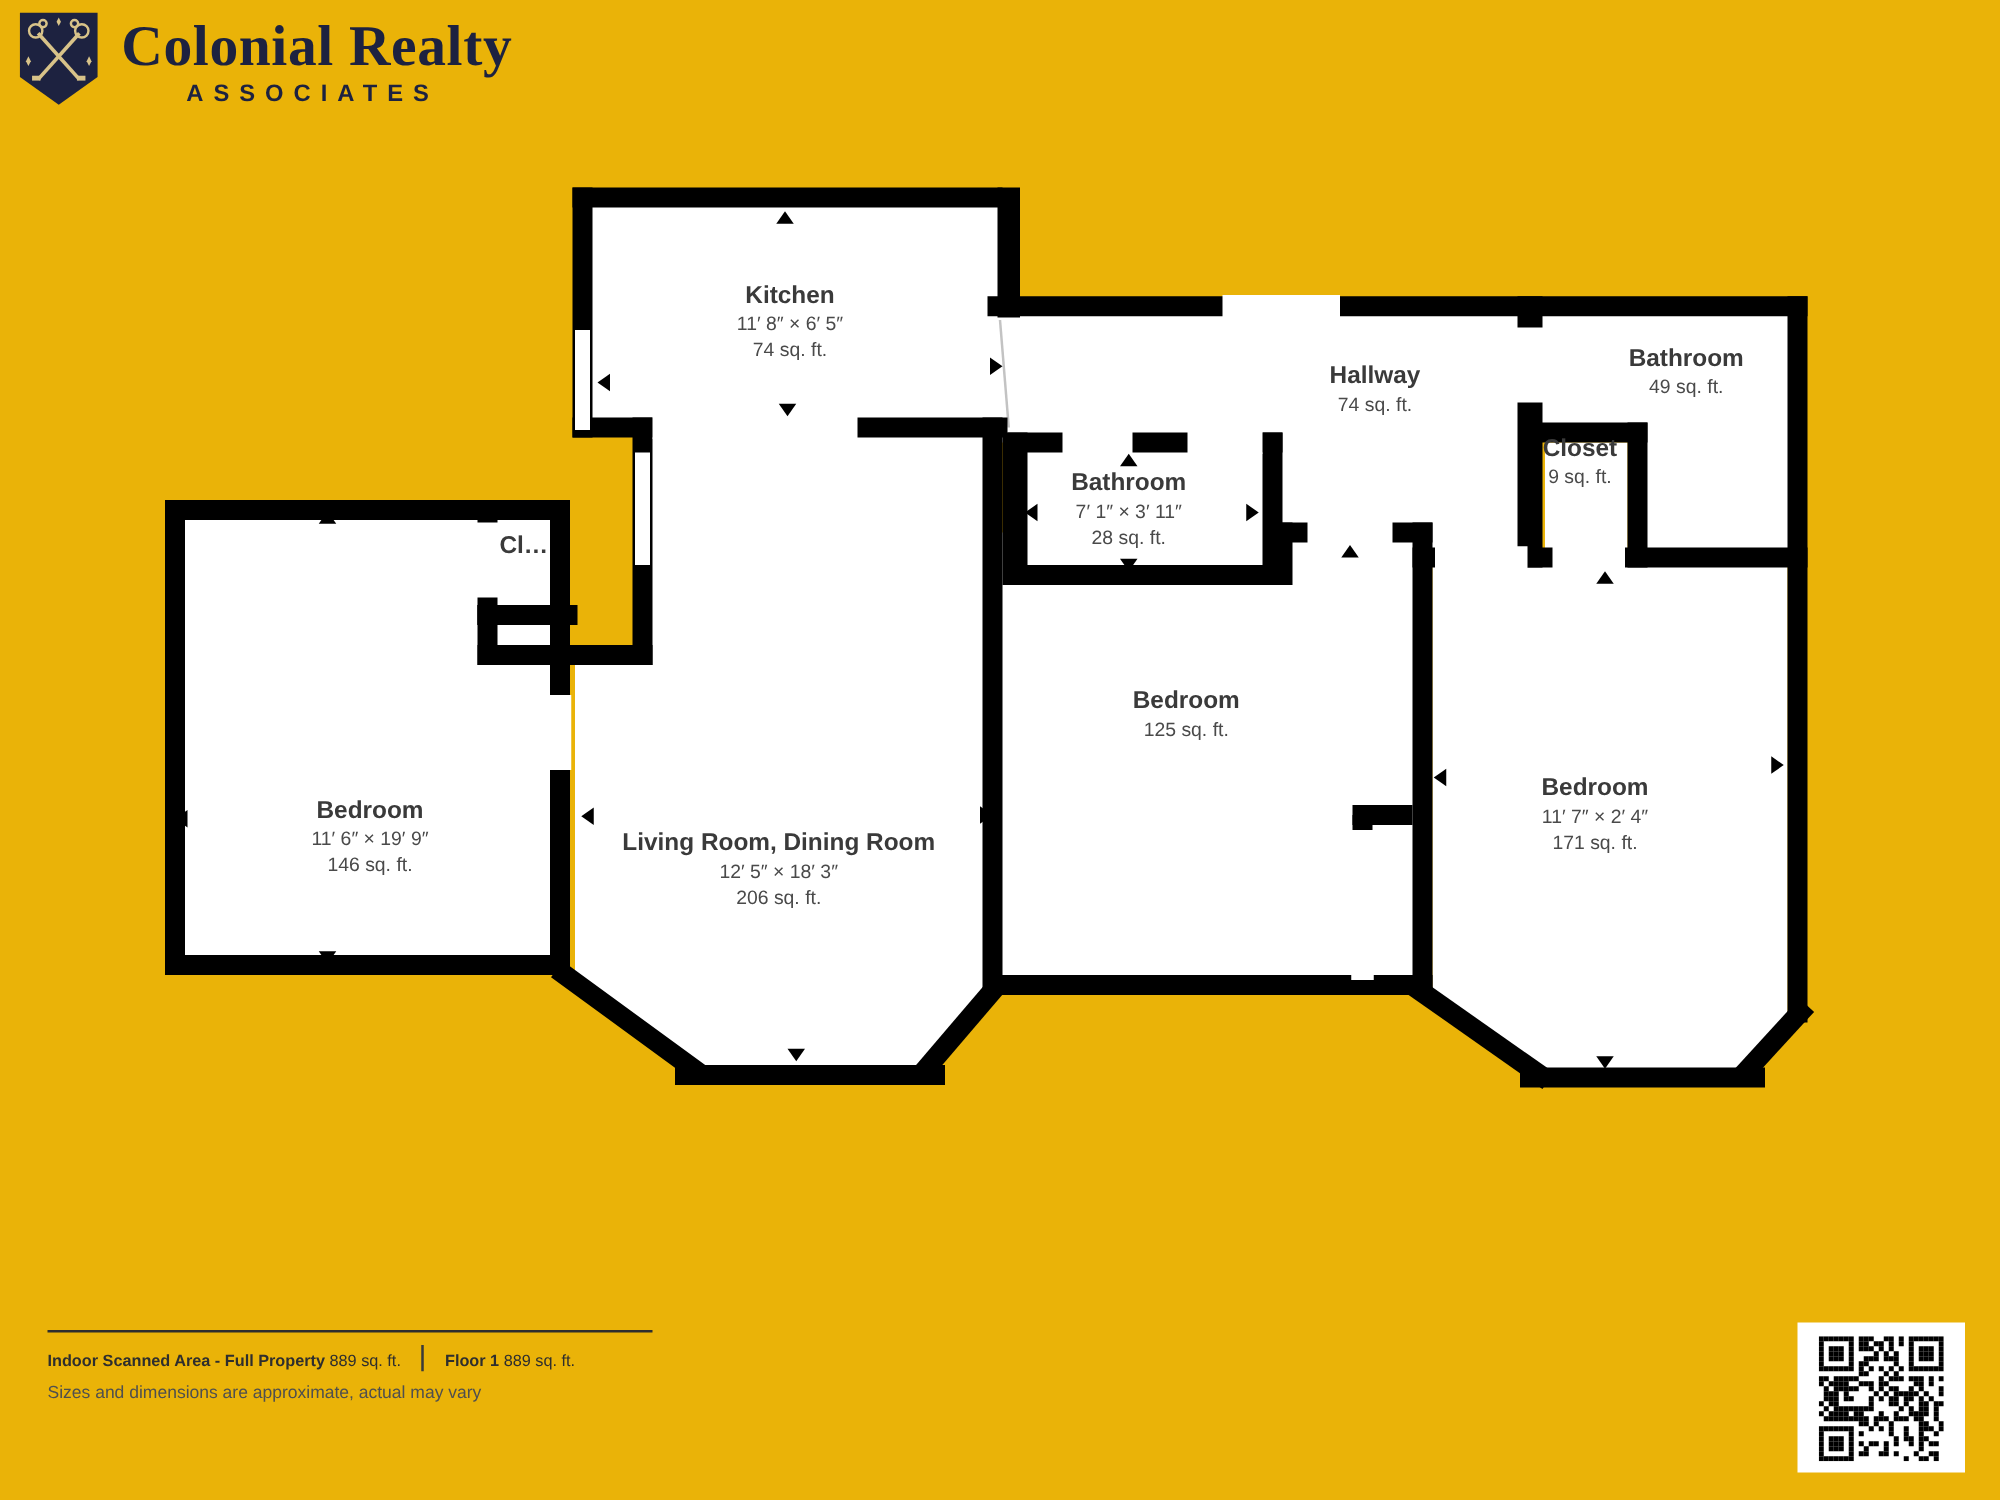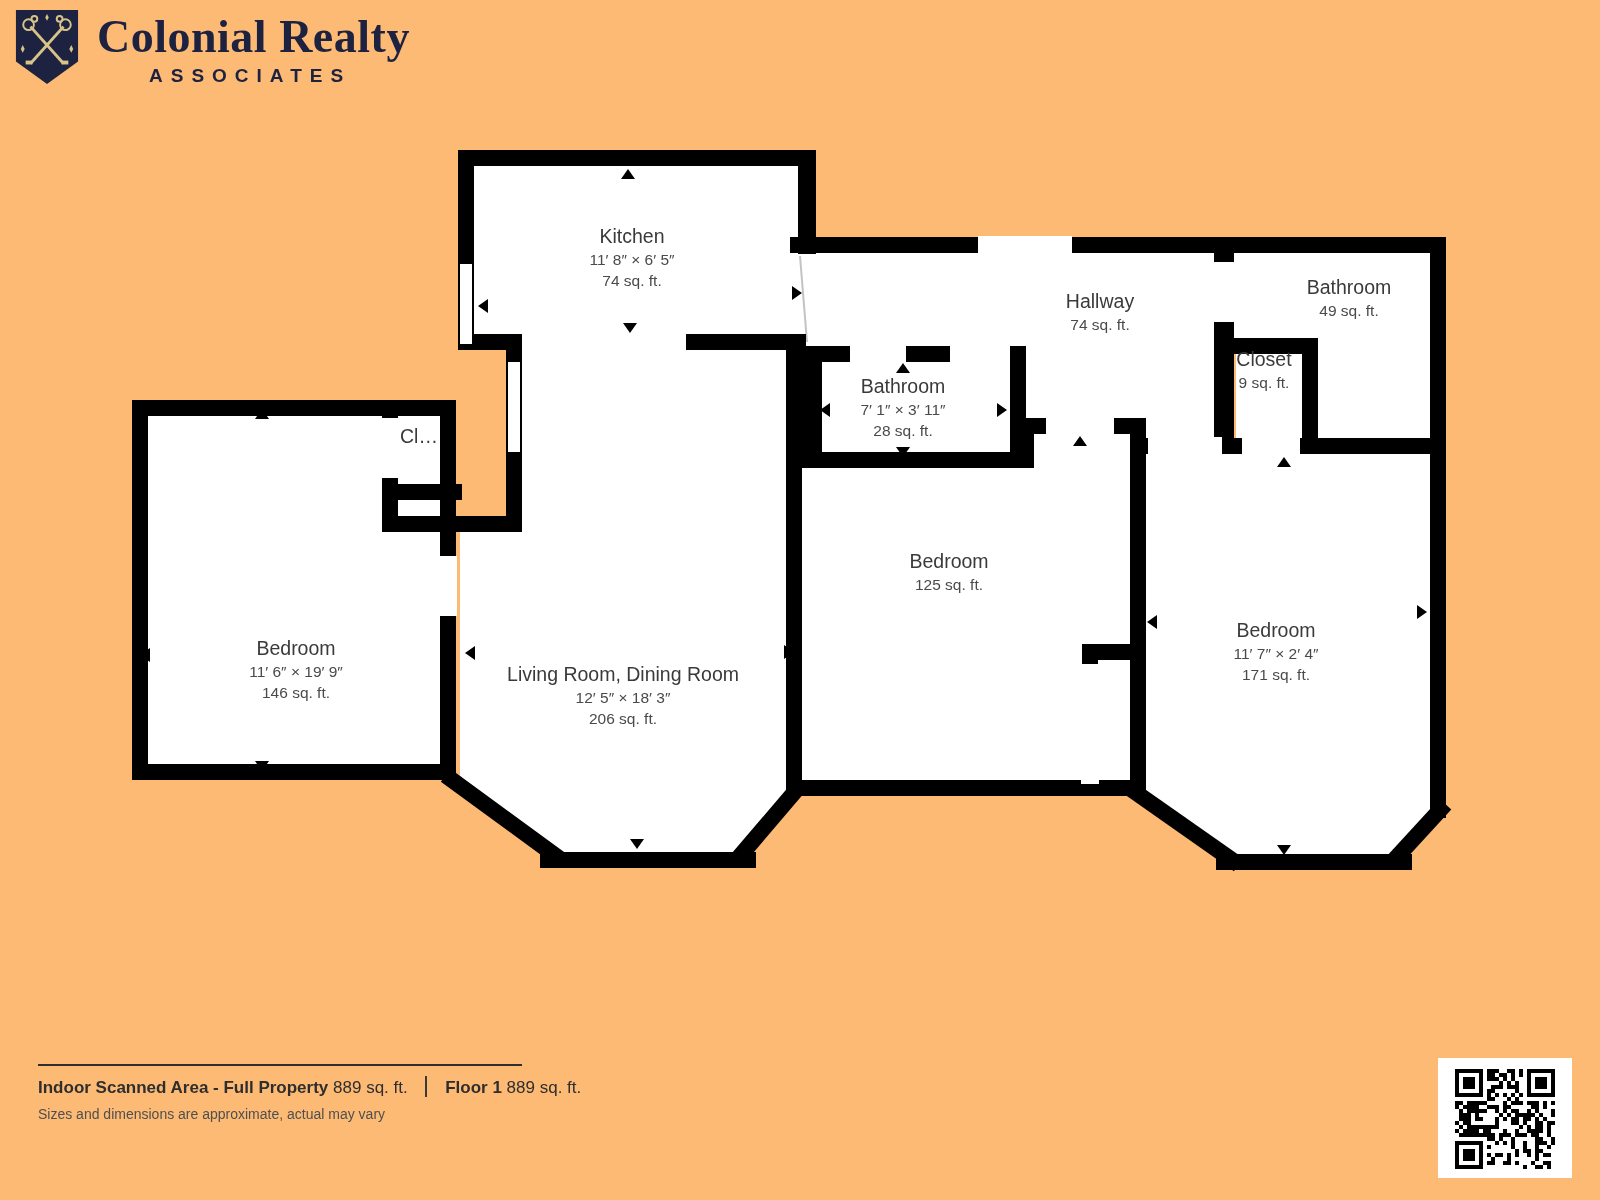--- a/index.html
+++ b/index.html
@@ -1,35 +1,35 @@
 <!DOCTYPE html>
 <html><head>
 <meta charset="utf-8">
 <style>
   html,body{margin:0;padding:0;background:#f5f4f2;}
-  .canvas{position:relative;width:1600px;height:1200px;background:#fdba74;overflow:hidden;
+  .canvas{position:relative;width:1600px;height:1200px;background:#eab308;overflow:hidden;
           font-family:"Liberation Sans",sans-serif;}
   #plan{position:absolute;left:0;top:0;}
   
   .logo-wrap{position:absolute;left:14px;top:8px;width:420px;height:80px;}
   .shield{position:absolute;left:0;top:0;}
   .brand-name{position:absolute;left:83px;top:2px;font-family:"Liberation Serif",serif;
               font-size:46px;font-weight:600;color:#1d2240;letter-spacing:.5px;white-space:nowrap;}
   .brand-sub{position:absolute;left:135px;top:57px;font-size:19px;font-weight:bold;
              color:#1d2240;letter-spacing:8px;white-space:nowrap;}
   
   .room-label{position:absolute;transform:translate(-50%,-50%);text-align:center;
               line-height:1.3;white-space:nowrap;}
-  .room-label .rn{font-weight:normal;font-size:19.5px;color:#3a3a3a;}
+  .room-label .rn{font-weight:bold;font-size:19.5px;color:#3a3a3a;}
   .room-label .rd,.room-label .ra{font-size:15.5px;color:#4a4a4a;margin-top:1px;}
   
   .footer{position:absolute;left:38px;top:1064px;width:700px;color:#262626;}
   .footer .rule{width:484px;height:2px;background:#2e2e2e;}
   .footer .title{margin-top:10px;font-size:21px;font-weight:bold;color:#242424;}
-  .footer .line2{margin-top:10px;font-size:17px;color:#2e2e2e;}
+  .footer .line2{margin-top:10px;font-size:13px;color:#2e2e2e;}
   .footer .line2 b{font-weight:bold;}
   .vdiv{display:inline-block;width:0;border-left:2px solid #3a3a3a;height:21px;
         margin:0 13px;vertical-align:-4px;}
   .footer .disclaimer{margin-top:8px;font-size:14px;color:#4f4f4f;}
   
   .qr-box{position:absolute;left:1438px;top:1058px;width:134px;height:120px;background:#ffffff;}
   .qr-box svg{position:absolute;left:17px;top:11px;}
 </style>
 </head>
 <body>

